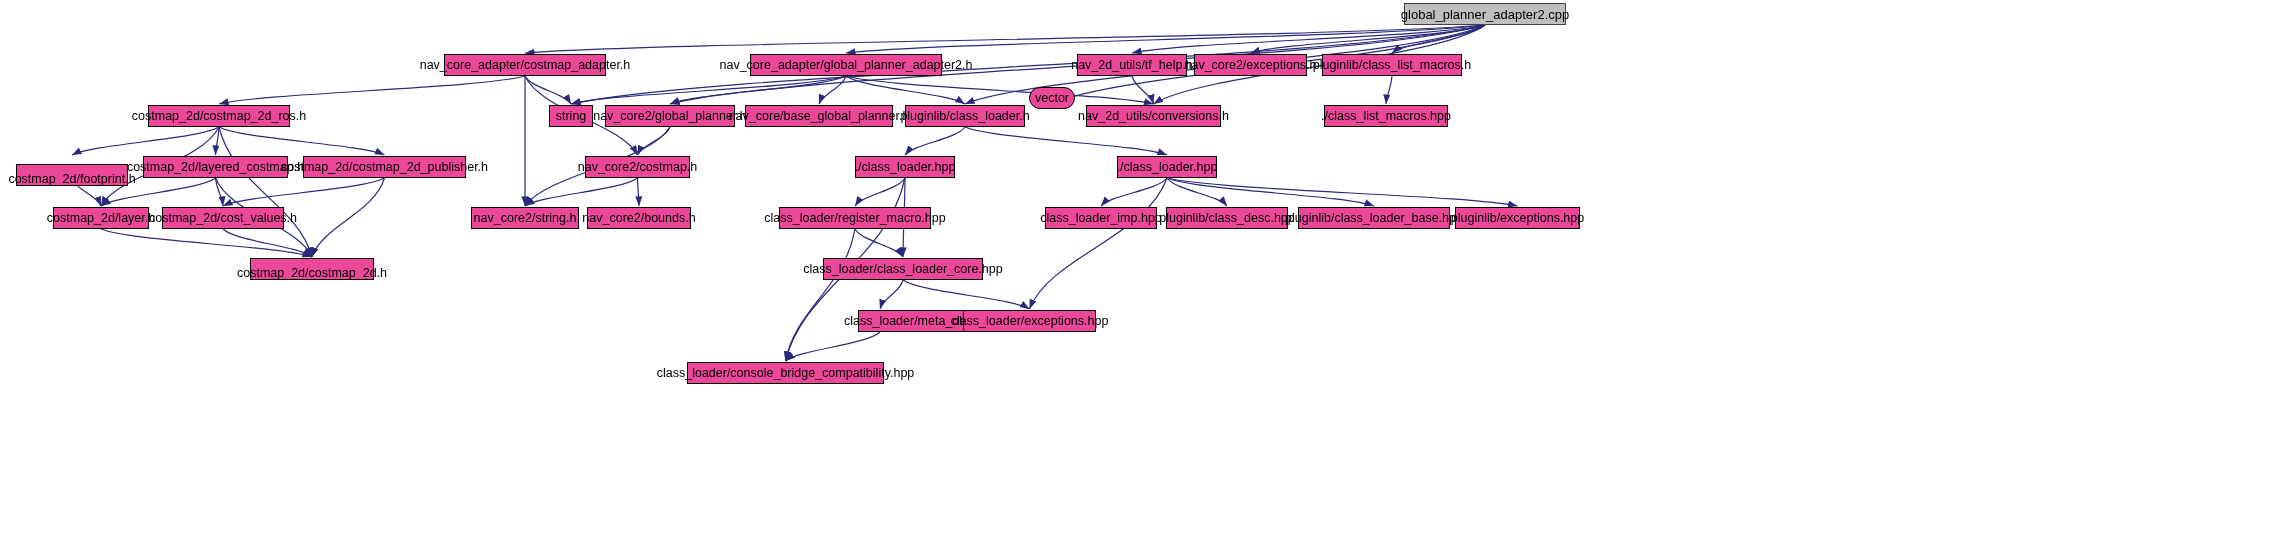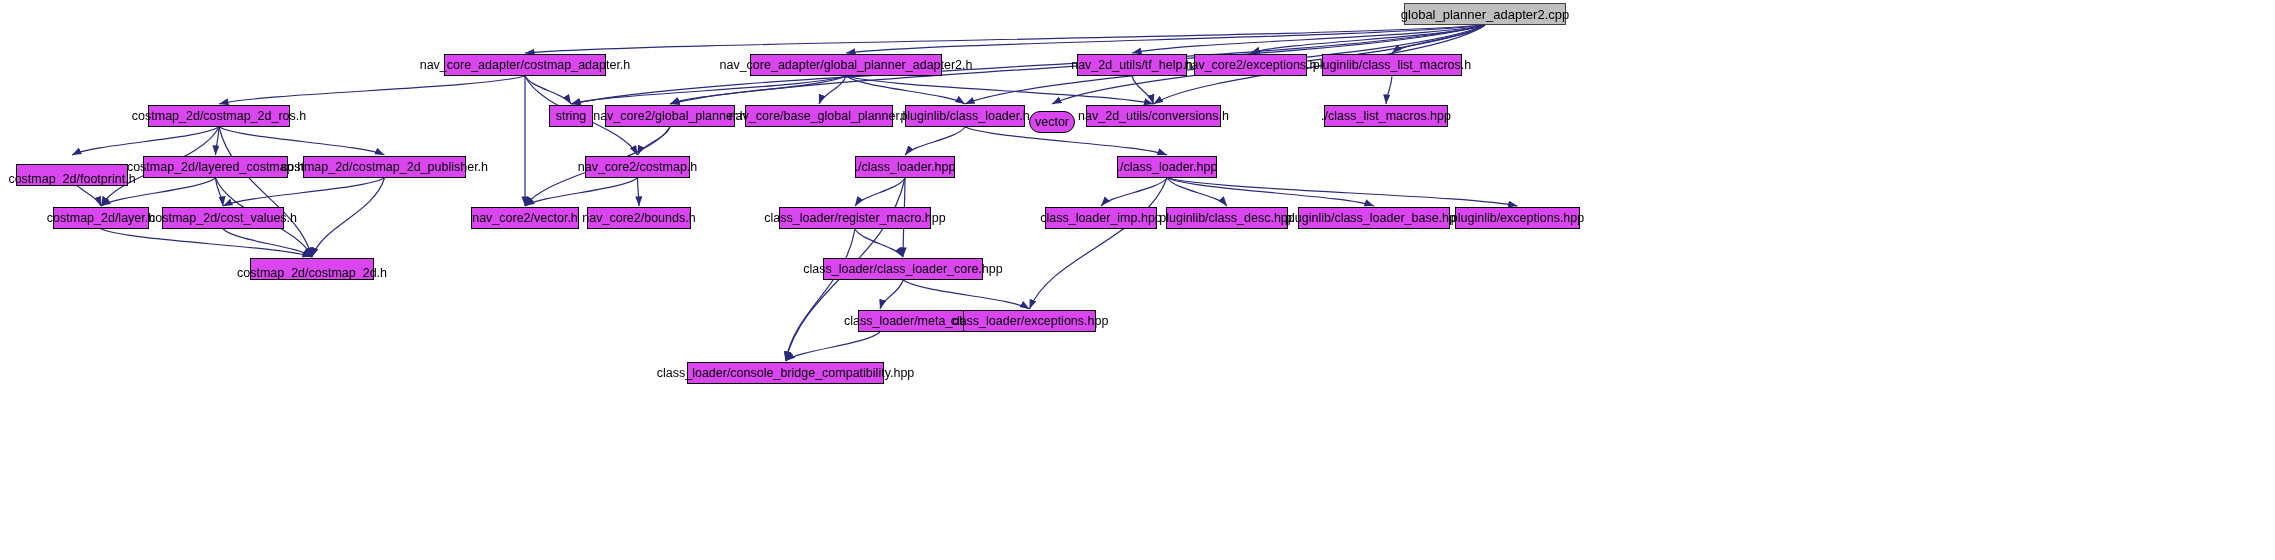--- a/index.html
+++ b/index.html
@@ -20,21 +20,21 @@
     left: 0;
     top: 0;
     width: 2275px;
     height: 560px;
     pointer-events: none;
   }
   .node {
     position: absolute;
     box-sizing: border-box;
     border: 1px solid #000000;
-    background: #d946ef;
+    background: #ec4899;
     color: #000000;
     font-size: 12.5px;
     line-height: 1;
     display: flex;
     align-items: center;
     justify-content: center;
     white-space: nowrap;
     height: 22px;
     padding: 0 6px;
     z-index: 2;
@@ -141,21 +141,21 @@
       </div>
       <div class="node" style="left: 605px; top: 105px; width: 130px;">
         <span class="node-label">nav_core2/global_planner.h</span>
       </div>
       <div class="node" style="left: 745px; top: 105px; width: 148px;">
         <span class="node-label">nav_core/base_global_planner.h</span>
       </div>
       <div class="node" style="left: 905px; top: 105px; width: 120px;">
         <span class="node-label">pluginlib/class_loader.h</span>
       </div>
-      <div class="node" style="left: 1029px; top: 111px; width: 46px; border-radius: 11px;">
+      <div class="node" style="left: 1029px; top: 87px; width: 46px; border-radius: 11px;">
         <span class="node-label">vector</span>
       </div>
       <div class="node" style="left: 1086px; top: 105px; width: 135px;">
         <span class="node-label">nav_2d_utils/conversions.h</span>
       </div>
       <div class="node" style="left: 1324px; top: 105px; width: 124px;">
         <span class="node-label">./class_list_macros.hpp</span>
       </div>
       <div class="node" style="left: 16px; top: 164px; width: 112px; align-items: flex-end;">
         <span class="node-label">costmap_2d/footprint.h</span>
@@ -175,21 +175,21 @@
       <div class="node" style="left: 1117px; top: 156px; width: 100px;">
         <span class="node-label">./class_loader.hpp</span>
       </div>
       <div class="node" style="left: 53px; top: 207px; width: 96px;">
         <span class="node-label">costmap_2d/layer.h</span>
       </div>
       <div class="node" style="left: 162px; top: 207px; width: 122px;">
         <span class="node-label">costmap_2d/cost_values.h</span>
       </div>
       <div class="node" style="left: 471px; top: 207px; width: 108px;">
-        <span class="node-label">nav_core2/vector.h</span>
+        <span class="node-label">nav_core2/string.h</span>
       </div>
       <div class="node" style="left: 587px; top: 207px; width: 104px;">
         <span class="node-label">nav_core2/bounds.h</span>
       </div>
       <div class="node" style="left: 779px; top: 207px; width: 152px;">
         <span class="node-label">class_loader/register_macro.hpp</span>
       </div>
       <div class="node" style="left: 1045px; top: 207px; width: 112px;">
         <span class="node-label">class_loader_imp.hpp</span>
       </div>

